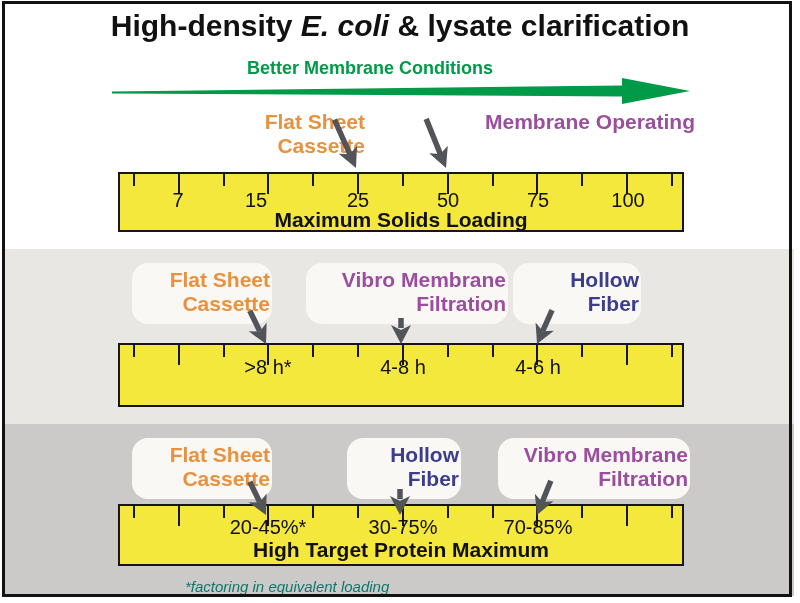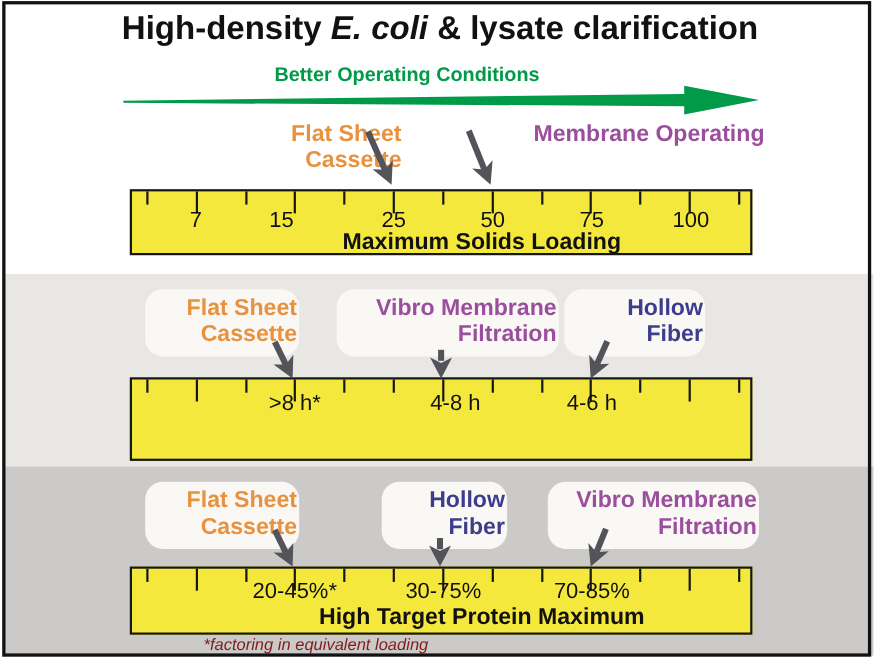--- a/index.html
+++ b/index.html
@@ -23,36 +23,36 @@
   .c-purple{color:#9b4e9d;}
   .c-black{color:#1a1a1a;}
   .ruler{position:absolute;left:118px;width:566px;background:#f5e83d;
          border:2px solid #161616;box-sizing:border-box;z-index:2;}
   .ticks{position:absolute;left:13px;top:0;width:540px;display:flex;justify-content:space-between;}
   .ticks i{display:block;width:2px;background:#161616;}
   .ticks i.t{height:12px;}
   .ticks i.T{height:20px;}
   .rv{position:absolute;transform:translateX(-50%);font-size:20px;color:#111;white-space:nowrap;}
   .ruler-title{position:absolute;left:0;width:100%;text-align:center;
-               font-size:21px;font-weight:bold;color:#111;padding-left:37px;}
+               font-size:21px;font-weight:bold;color:#111;}
   .pointer{position:absolute;z-index:3;overflow:visible;}
-  .footnote{position:absolute;left:185px;top:578px;font-size:15px;font-style:italic;color:#7f1d1d;}
+  .footnote{position:absolute;left:185px;top:578px;font-size:15px;font-style:italic;color:#0f766e;}
 </style>
 </head>
 <body>
 
 <div class="stage">
 
   <div class="band band1"></div>
   <div class="band band2"></div>
   <div class="band band3"></div>
 
   <div class="title"><span>High-density </span><i>E. coli</i><span> &amp; lysate clarification</span></div>
 
-  <div class="boc-label">Better Operating Conditions</div>
+  <div class="boc-label">Better Membrane Conditions</div>
   <svg class="big-arrow" width="582" height="32" viewBox="0 0 582 32">
     <polygon points="0,16.5 510,10.5 510,3 578,16 510,29 510,21.5 0,18.5" fill="#009a48"></polygon>
   </svg>
 
   <div class="callout" style="left:195px;top:110px;width:170px">
     <div class="c-orange">Flat Sheet</div>
     <div class="c-orange">Cassette</div>
   </div>
   <div class="callout" style="left:445px;top:110px;width:250px">
     <div class="c-purple">Membrane Operating</div>
@@ -111,38 +111,38 @@
   </svg>
   <svg class="pointer" style="left:388px;top:316px" width="26" height="30" viewBox="0 0 26 30">
     <line x1="13" y1="2" x2="13" y2="12" stroke="#53535a" stroke-width="5.5"></line>
       <polygon points="3,9 13,14 23,9 13,28" fill="#53535a"></polygon>
   </svg>
   <svg class="pointer" style="left:524px;top:304px;transform:rotate(24deg);transform-origin:13px 40px" width="26" height="42" viewBox="0 0 26 42">
     <line x1="13" y1="3" x2="13" y2="26" stroke="#53535a" stroke-width="5.5"></line>
       <polygon points="3,21 13,26 23,21 13,40" fill="#53535a"></polygon>
   </svg>
 
-  <div class="ruler" style="top:343px;height:76px">
+  <div class="ruler" style="top:343px;height:64px">
     <div class="ticks">
         <i class="t"></i>
         <i class="T"></i>
         <i class="t"></i>
         <i class="T"></i>
         <i class="t"></i>
         <i class="t"></i>
         <i class="T"></i>
         <i class="t"></i>
         <i class="t"></i>
         <i class="T"></i>
         <i class="t"></i>
         <i class="T"></i>
         <i class="t"></i>
       </div>
     <span class="rv" style="left:148px;top:11px">&gt;8 h*</span>
-    <span class="rv" style="left:294px;top:11px">4-8 h</span>
+    <span class="rv" style="left:283px;top:11px">4-8 h</span>
     <span class="rv" style="left:418px;top:11px">4-6 h</span>
   </div>
 
   <div class="callout box" style="left:132px;top:438px;width:136px">
     <div class="c-orange">Flat Sheet</div>
     <div class="c-orange">Cassette</div>
   </div>
   <div class="callout box" style="left:347px;top:438px;width:110px">
     <div class="c-navy">Hollow</div>
     <div class="c-navy">Fiber</div>
@@ -158,21 +158,21 @@
   </svg>
   <svg class="pointer" style="left:387px;top:487px" width="26" height="30" viewBox="0 0 26 30">
     <line x1="13" y1="2" x2="13" y2="12" stroke="#53535a" stroke-width="5.5"></line>
       <polygon points="3,9 13,14 23,9 13,28" fill="#53535a"></polygon>
   </svg>
   <svg class="pointer" style="left:524px;top:475px;transform:rotate(22deg);transform-origin:13px 40px" width="26" height="42" viewBox="0 0 26 42">
     <line x1="13" y1="3" x2="13" y2="26" stroke="#53535a" stroke-width="5.5"></line>
       <polygon points="3,21 13,26 23,21 13,40" fill="#53535a"></polygon>
   </svg>
 
-  <div class="ruler" style="top:515px;height:62px">
+  <div class="ruler" style="top:504px;height:62px">
     <div class="ticks">
         <i class="t"></i>
         <i class="T"></i>
         <i class="t"></i>
         <i class="T"></i>
         <i class="t"></i>
         <i class="t"></i>
         <i class="T"></i>
         <i class="t"></i>
         <i class="t"></i>

